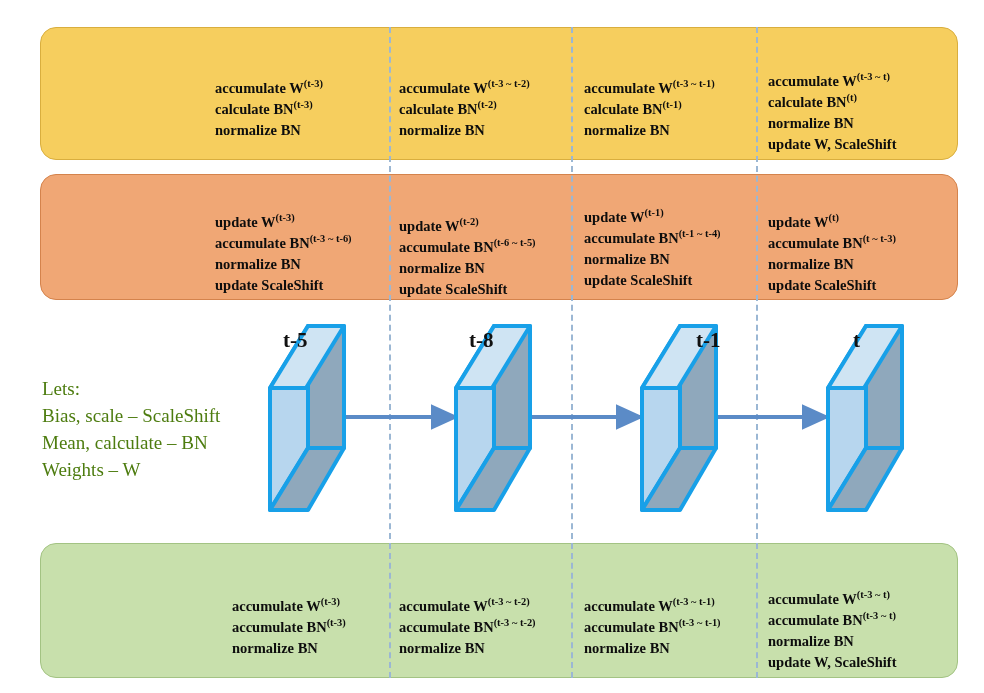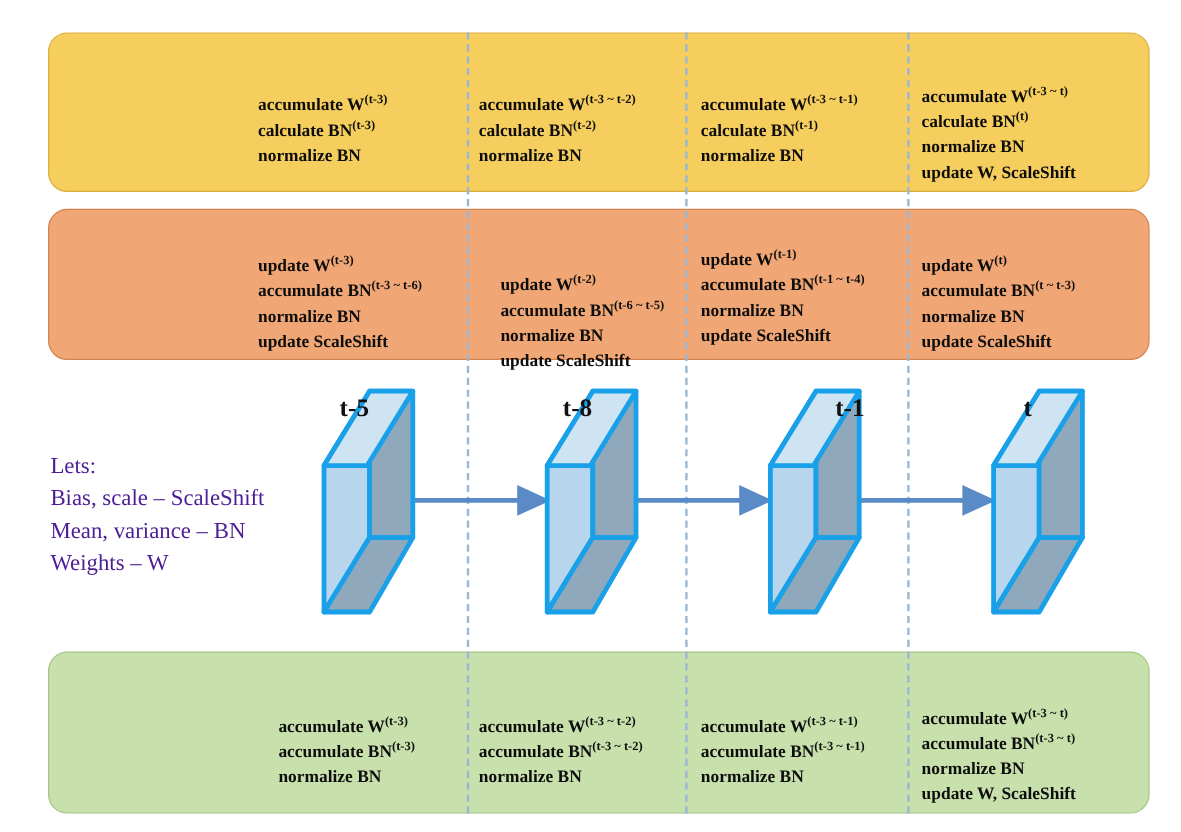--- a/index.html
+++ b/index.html
@@ -69,21 +69,21 @@
   .col .step { display: block; }
   sup { font-size: 0.72em; vertical-align: super; line-height: 0; }
 
   
   .legend {
     position: absolute;
     left: 42px;
     top: 375px;
     font-size: 19px;
     line-height: 27px;
-    color: #4c1d95;
+    color: #4d7c0f;
     white-space: nowrap;
   }
   .legend span { display: block; }
 
   
   .stage {
     position: absolute;
     left: 0;
     top: 320px;
     width: 984px;
@@ -138,21 +138,21 @@
 
   <div class="panel-head head-cbn" style="top:176px; left:56px;">
     <span class="head-name">CBN</span><span>– assume cross four iterations</span>
   </div>
   <div class="col" style="left:215px; top:212px; z-index:5;">
       <span class="step">update W<sup>(t-3)</sup></span>
       <span class="step">accumulate BN<sup>(t-3 ~ t-6)</sup></span>
       <span class="step">normalize BN</span>
       <span class="step">update ScaleShift</span>
     </div>
-  <div class="col" style="left:399px; top:228px; z-index:5;margin-left:18px;">
+  <div class="col" style="left:399px; top:216px; z-index:5;">
       <span class="step">update W<sup>(t-2)</sup></span>
       <span class="step">accumulate BN<sup>(t-6 ~ t-5)</sup></span>
       <span class="step">normalize BN</span>
       <span class="step">update ScaleShift</span>
     </div>
   <div class="col" style="left:584px; top:207px; z-index:5;font-family:Liberation Serif, serif;">
       <span class="step">update W<sup>(t-1)</sup></span>
       <span class="step">accumulate BN<sup>(t-1 ~ t-4)</sup></span>
       <span class="step">normalize BN</span>
       <span class="step">update ScaleShift</span>
@@ -185,21 +185,21 @@
   <div class="col" style="left:768px; top:589px; z-index:5;">
       <span class="step">accumulate W<sup>(t-3 ~ t)</sup></span>
       <span class="step">accumulate BN<sup>(t-3 ~ t)</sup></span>
       <span class="step">normalize BN</span>
       <span class="step">update W, ScaleShift</span>
     </div>
 
   <div class="legend">
     <span>Lets:</span>
     <span>Bias, scale – ScaleShift</span>
-    <span>Mean, variance – BN</span>
+    <span>Mean, calculate – BN</span>
     <span>Weights – W</span>
   </div>
 
   <div class="stage">
     <svg width="984" height="220" viewBox="0 0 984 220">
       <defs>
         <marker id="arrowhead" markerWidth="7" markerHeight="7" refX="6" refY="3.2" orient="auto" markerUnits="strokeWidth">
           <path d="M0,0 L7,3.2 L0,6.4 z" fill="#5B8BC7"></path>
         </marker>
       </defs>

